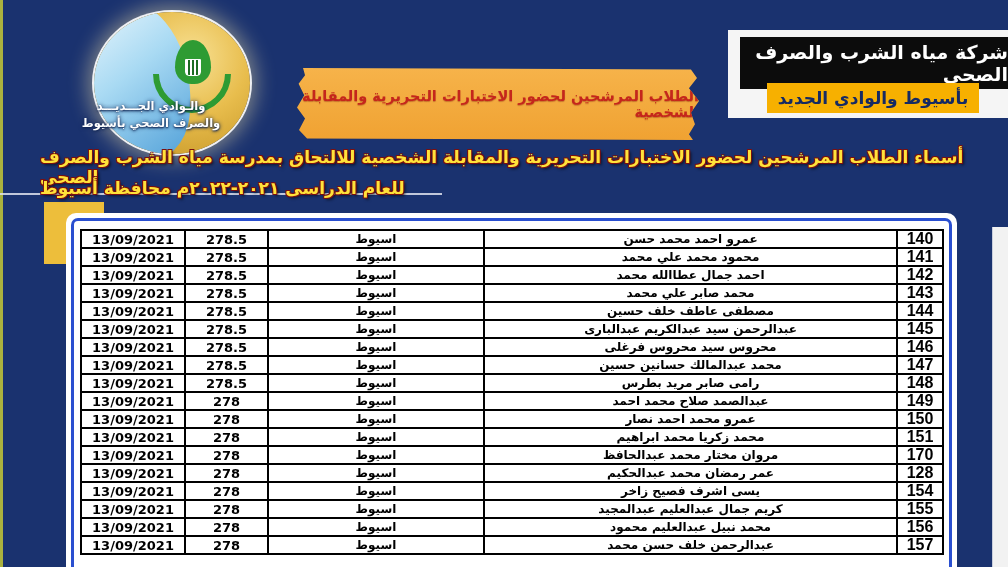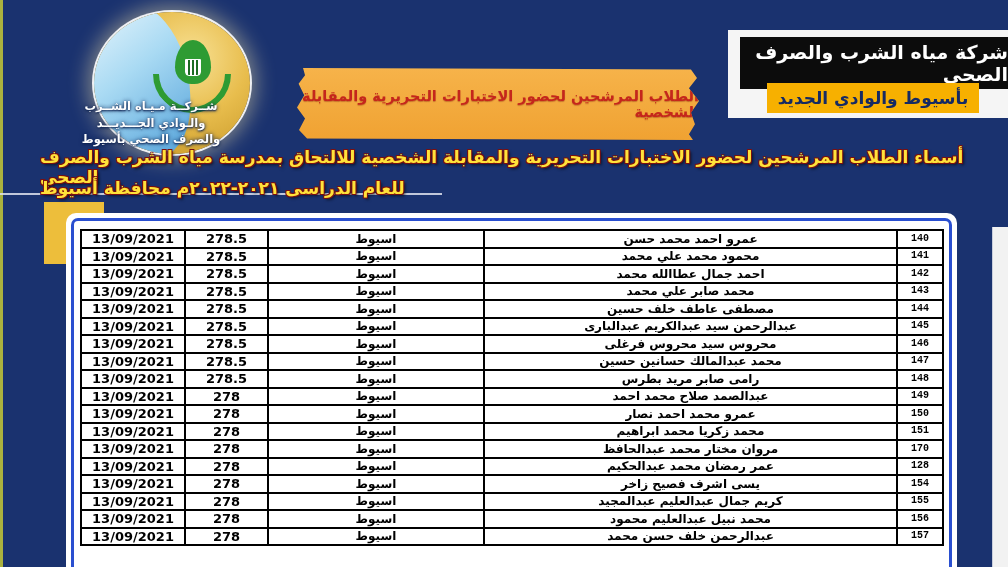--- a/index.html
+++ b/index.html
@@ -89,21 +89,21 @@
   .frame-blue{
     position:absolute;left:5px;right:5px;top:5px;bottom:0;
     border:3px solid #2a4fd0;border-bottom:0;border-radius:7px 7px 0 0;
   }
   .table-inner{position:absolute;left:14px;top:16px;width:862px;}
   table.roster{border-collapse:collapse;width:862px;table-layout:fixed;}
   table.roster td{
     border:2px solid #000;height:15.5px;padding:0 3px;overflow:hidden;
     font-weight:bold;color:#000;text-align:center;line-height:1;white-space:nowrap;
   }
-  td.num{font-size:10px;font-family:Liberation Mono, monospace;}
+  td.num{font-size:16px;font-family:Liberation Sans, sans-serif;}
   td.name{font-size:12px;}
   td.city{font-size:12px;}
   td.score{font-size:13px;direction:ltr;}
   td.date{font-size:13px;direction:ltr;margin-top:22px;}
   td.note{background:#ffff00;font-size:12.5px;}
 
   .right-bar{position:absolute;right:0;top:227px;width:15px;bottom:0;background:#f2f2f2;border-left:1px solid #c9cfdd;z-index:5;}
 </style>
 </head>
 <body>
@@ -111,21 +111,20 @@
 <div class="page">
   <div class="left-edge-line"></div>
 
   <div class="logo">
     <div class="logo-circle">
       <div class="logo-drop"></div>
       <div class="wreath"></div>
       <div class="eagle"></div>
     </div>
     <div class="logo-text">
-      <div>شــركــة مـيـاه الشــرب</div>
       <div>والـوادي الجـــديـــد</div>
       <div>والصرف الصحي بأسيوط</div>
     </div>
   </div>
 
   <div class="company-card"></div>
   <div class="company-black">شركة مياه الشرب والصرف الصحي</div>
   <div class="branch-box">بأسيوط والوادي الجديد</div>
 
   <div class="banner">

